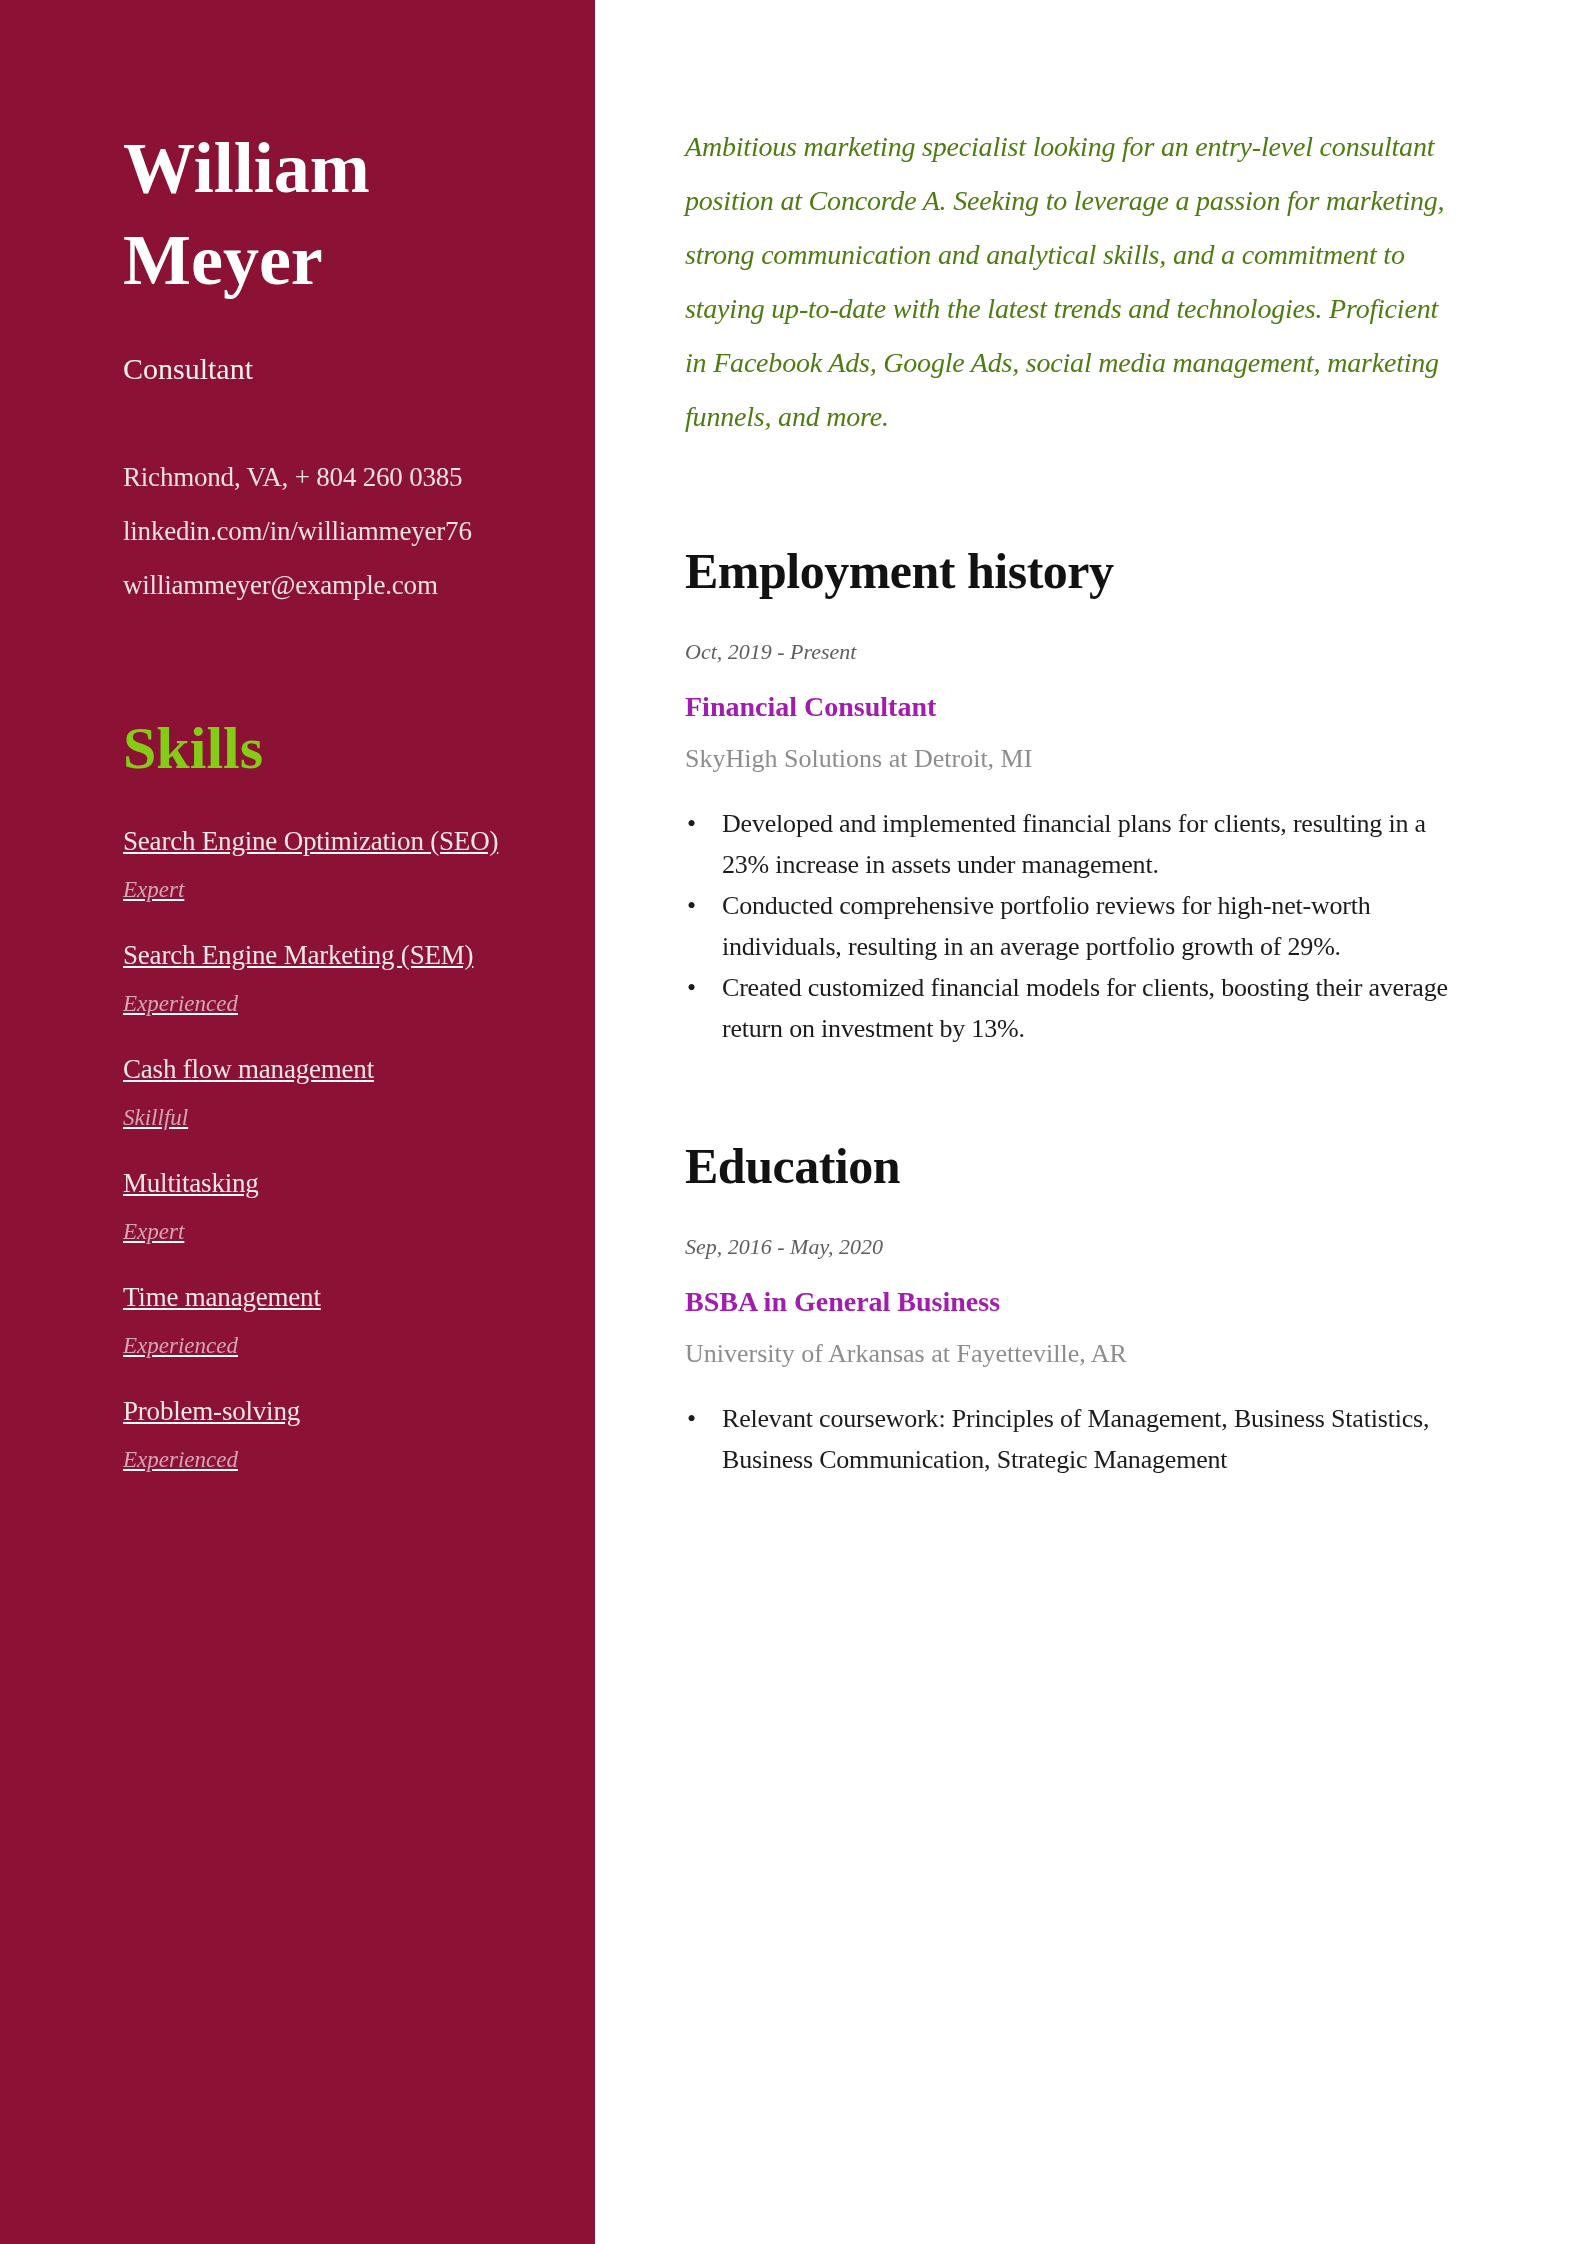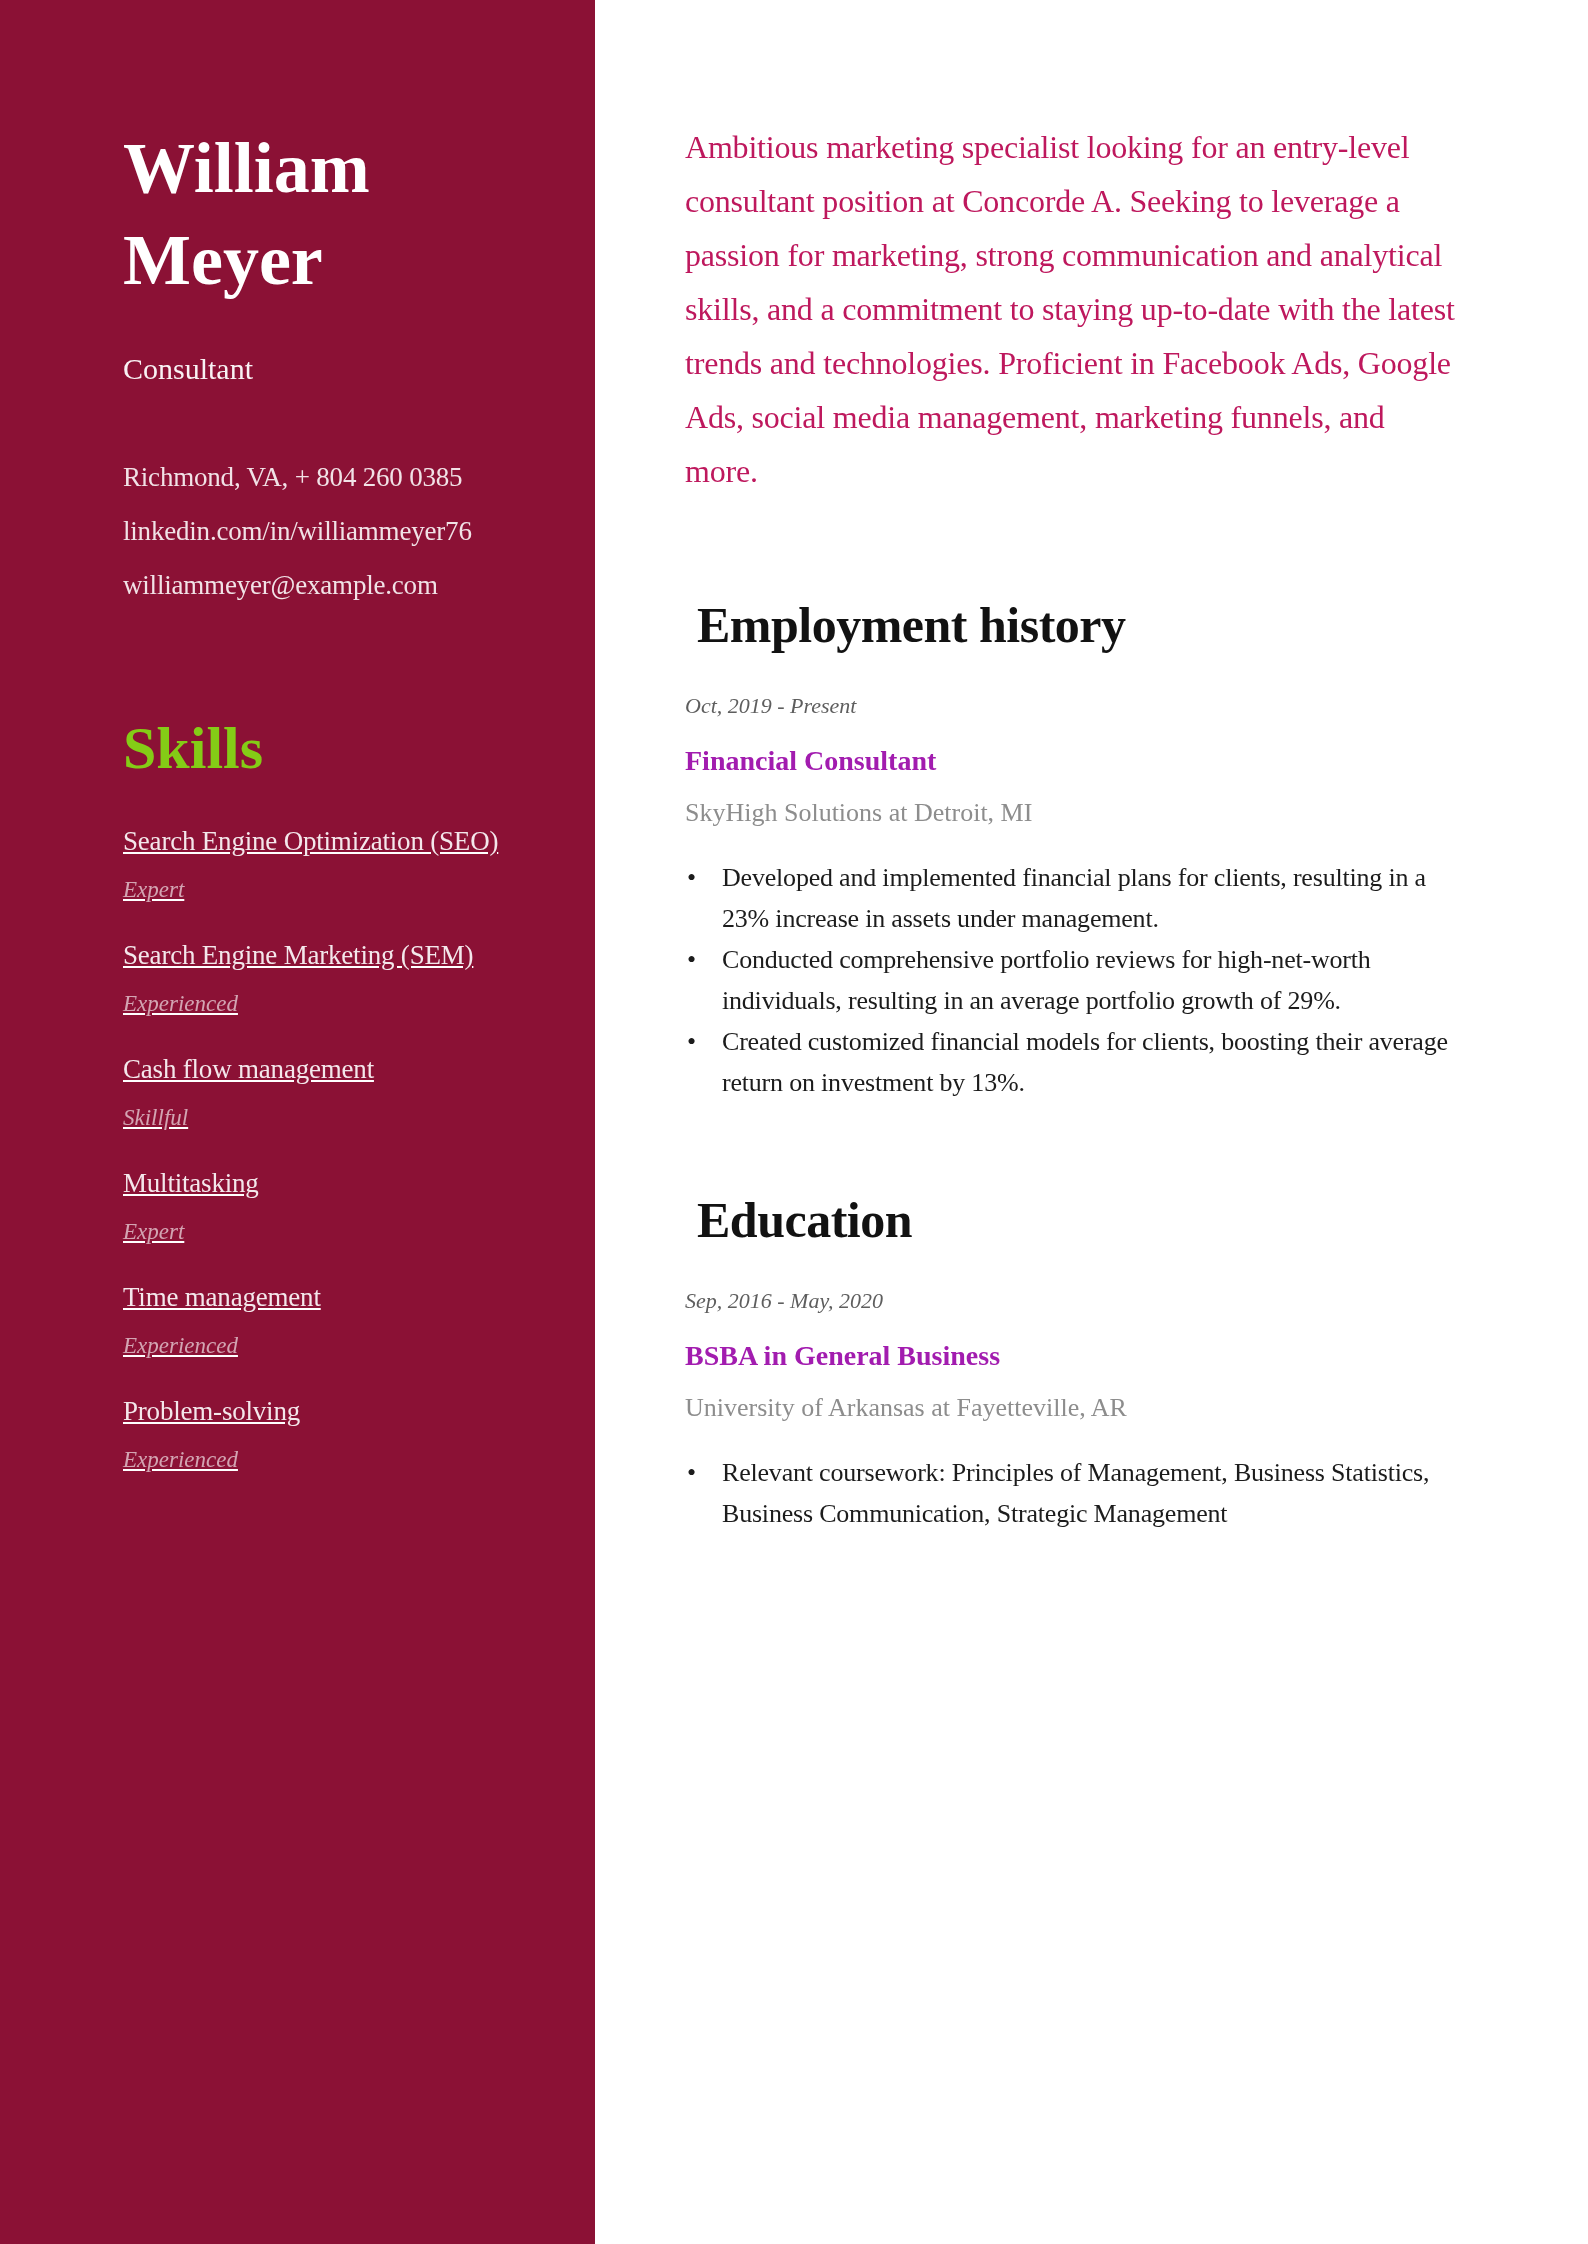--- a/index.html
+++ b/index.html
@@ -75,27 +75,28 @@
 
   
   .main {
     flex: 1 1 auto;
     box-sizing: border-box;
     padding: 120px 133px 0 90px;
     color: #1c1c1c;
   }
   .summary {
     margin: 0;
-    font-size: 32px;
+    font-style: italic;
+    font-size: 28px;
     line-height: 54px;
     letter-spacing: -0.2px;
-    color: #be185d;
+    color: #4d7c0f;
   }
   .section-heading {
-    margin: 96px 12px 0;
+    margin: 96px 0 0;
     font-size: 50px;
     line-height: 62px;
     font-weight: bold;
     letter-spacing: -0.5px;
     color: #121212;
   }
   .section-education .section-heading { margin-top: 86px; }
   .entry-date {
     margin-top: 36px;
     font-size: 22px;

